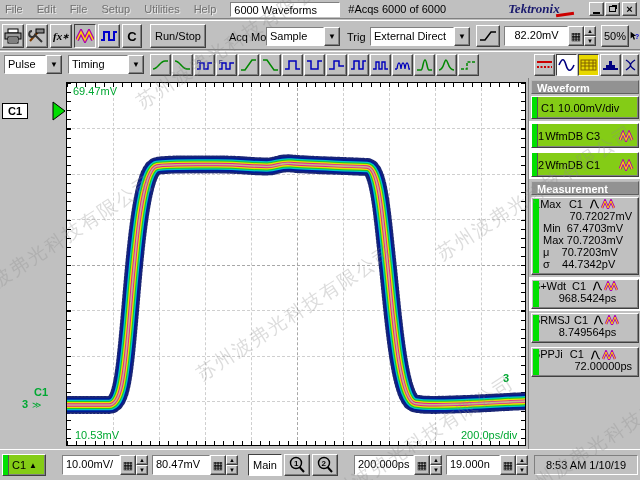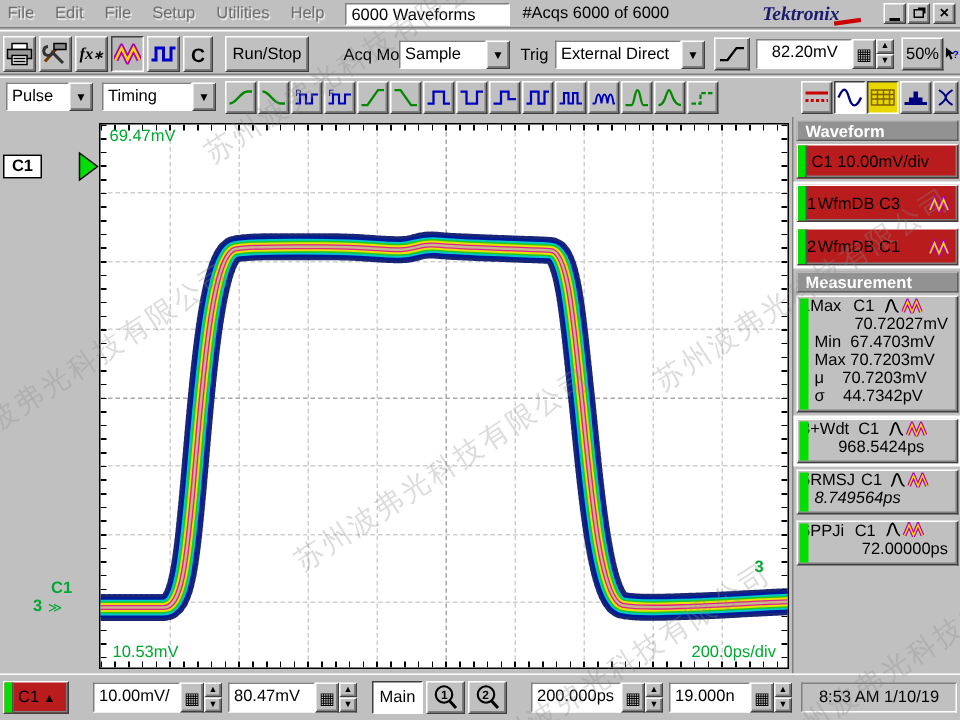--- a/index.html
+++ b/index.html
@@ -12,21 +12,21 @@
   .pressed { border-color:#404040 #ffffff #ffffff #404040; box-shadow:none; background:#d8d8d8; }
   .menu-item { color:#6f6f6f; text-shadow:1px 1px 0 #e8e8e8; margin-right:14px; }
   .combo { display:flex; align-items:center; }
   .combo .field { flex:1; background:#fff; border:1px solid; border-color:#808080 #ffffff #ffffff #808080; height:100%; padding:2px 3px 0 3px; overflow:hidden; white-space:nowrap; }
   .combo .arrow { width:16px; height:100%; font-size:8px; }
   .spin-btns { display:flex; flex-direction:column; width:12px; }
   .spin-btns .btn { height:50%; font-size:6px; line-height:6px; }
   .keypad { width:16px; font-size:11px; }
   .grn { color:#00a832; }
   .hdrbar { background:#929292; color:#ffffff; font-weight:bold; padding:1px 0 0 5px; border:1px solid; border-color:#b8b8b8 #606060 #606060 #b8b8b8; }
-  .panel-row { background:#b91c1c; border:1px solid; border-color:#ffffff #404040 #404040 #ffffff; box-shadow:inset -1px -1px 0 #808080; display:flex; align-items:center; }
+  .panel-row { background:#84cc16; border:1px solid; border-color:#ffffff #404040 #404040 #ffffff; box-shadow:inset -1px -1px 0 #808080; display:flex; align-items:center; }
   .gstripe { width:6px; align-self:stretch; background:#00e000; border-right:1px solid #555; }
   .meas-box { background:#c0c0c0; border:1px solid; border-color:#ffffff #404040 #404040 #ffffff; box-shadow:inset -1px -1px 0 #808080; }
   .meas-stripe { position:absolute; left:1px; top:1px; bottom:1px; width:6px; background:#00e000; }
   .meas-line { padding-left:11px; line-height:12px; white-space:nowrap; }
   .sel { outline:2px solid #ffffff; }
   .grid-v { position:absolute; top:0; bottom:0; width:0; border-left:1px dashed #cfcfcf; }
   .grid-h { position:absolute; left:0; right:0; height:0; border-top:1px dashed #cfcfcf; }
   .grid-c { border-color:#a8a8a8; }
   .tickx { position:absolute; left:0; right:0; height:4px; background:repeating-linear-gradient(90deg,#000 0 1px,transparent 1px 9.2px); }
   .ticky { position:absolute; top:0; bottom:0; width:4px; background:repeating-linear-gradient(180deg,#000 0 1px,transparent 1px 9.1px); }
@@ -373,26 +373,26 @@
       <span>RMSJ</span>
       <span style="margin-left:4px;">C1</span>
       <svg width="11" height="10" viewBox="0 0 11 10" style="margin-left:5px;">
           <path d="M1,9 C3,9 3,1 5,1 C7,1 7,9 10,9" fill="none" stroke="#000" stroke-width="1.2"></path>
         </svg>
       <svg width="14" height="10" viewBox="0 0 14 10" style="margin-left:1px;">
           <polyline points="1,9 4,2 7,9 10,2 13,9" fill="none" stroke="#b000b0" stroke-width="2.6"></polyline>
           <polyline points="1,9 4,2 7,9 10,2 13,9" fill="none" stroke="#ffd400" stroke-width="1"></polyline>
         </svg>
     </div>
-    <div class="meas-line" style="text-align:left;padding-right:6px;font-style:italic;">8.749564ps</div>
+    <div class="meas-line" style="text-align:center;padding-right:6px;">8.749564ps</div>
   </div>
 
   <div class="meas-box abs" style="left:2px;top:269px;width:108px;height:30px;position:absolute;">
     <div class="meas-stripe"></div>
-    <div class="meas-line" style="display:flex;align-items:flex-start;">
+    <div class="meas-line" style="display:flex;align-items:flex-end;">
       <span style="margin-left:-9px;">6</span>
       <span>PPJi</span>
       <span style="margin-left:7px;">C1</span>
       <svg width="11" height="10" viewBox="0 0 11 10" style="margin-left:6px;">
           <path d="M1,9 C3,9 3,1 5,1 C7,1 7,9 10,9" fill="none" stroke="#000" stroke-width="1.2"></path>
         </svg>
       <svg width="14" height="10" viewBox="0 0 14 10" style="margin-left:1px;">
           <polyline points="1,9 4,2 7,9 10,2 13,9" fill="none" stroke="#b000b0" stroke-width="2.6"></polyline>
           <polyline points="1,9 4,2 7,9 10,2 13,9" fill="none" stroke="#ffd400" stroke-width="1"></polyline>
         </svg>

